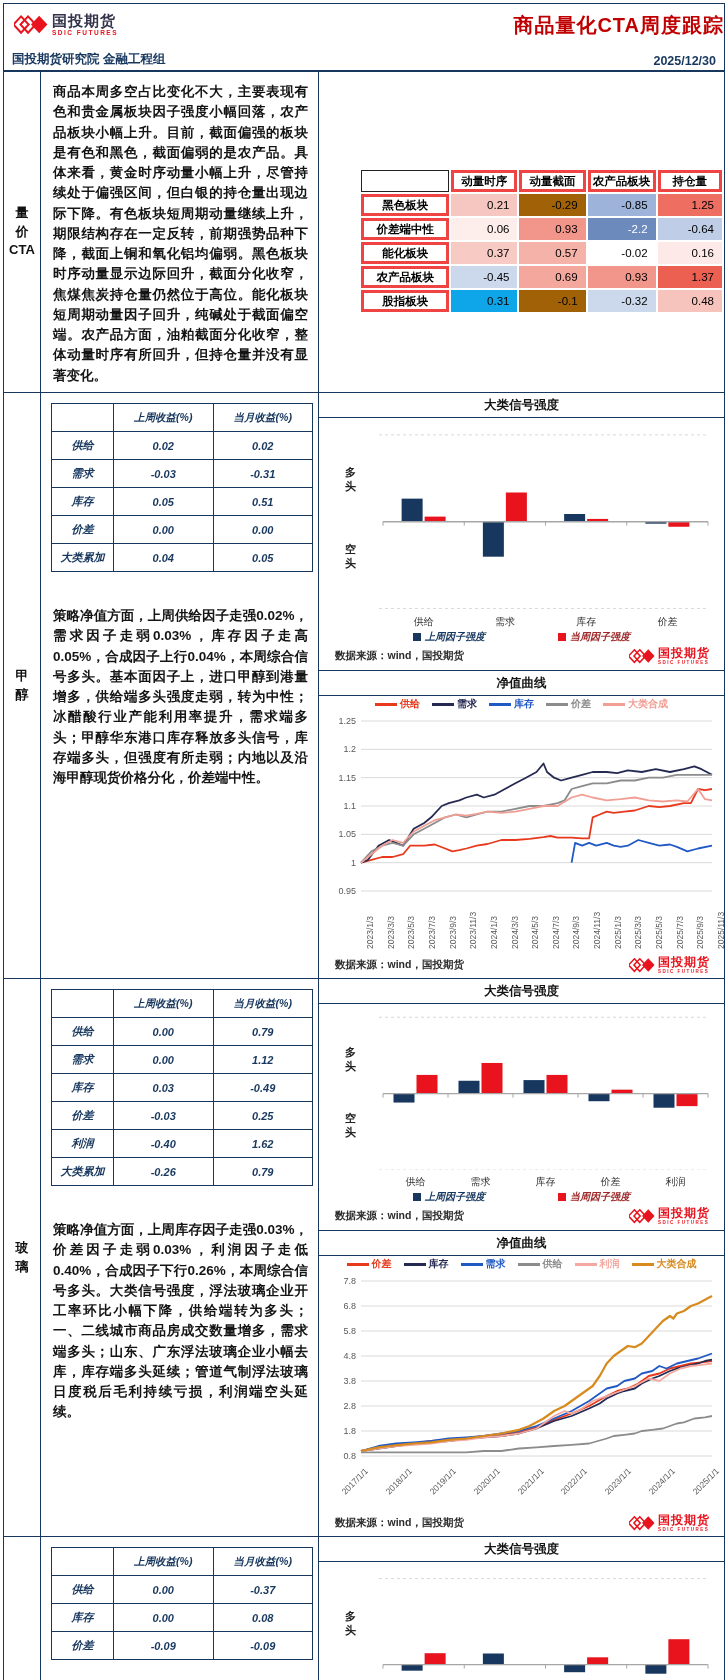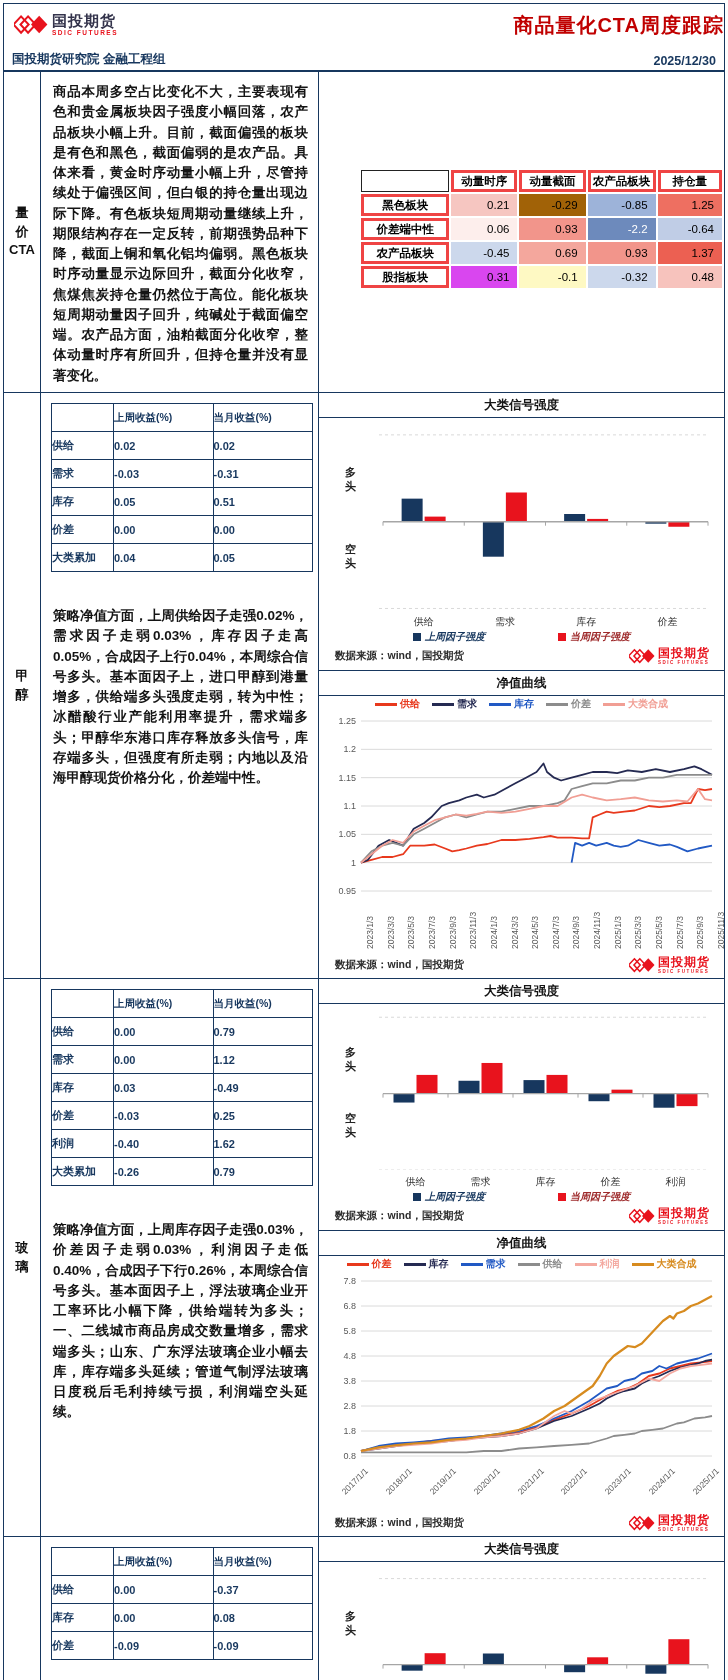--- a/index.html
+++ b/index.html
@@ -26,21 +26,21 @@
   .lab span{display:block;line-height:1.3;}
   .mid{width:278px;flex:none;border-right:1px solid #17375e;box-sizing:border-box;display:flex;flex-direction:column;}
   .rchart{flex:1;display:flex;flex-direction:column;overflow:hidden;}
   
   .para{font-size:13.5px;font-weight:bold;color:#141414;line-height:1.5;text-align:justify;
         margin:0;padding:10px 10px 6px 12px;}
   .para2{padding-top:0;margin-top:34px;}
   
   table.mini{border-collapse:collapse;margin:10px 0 0 10px;width:262px;table-layout:fixed;}
   table.mini th,table.mini td{border:1px solid #17375e;color:#17375e;font-weight:bold;
-        font-size:11px;text-align:left;height:27px;padding:0;}
+        font-size:11px;text-align:center;height:27px;padding:0;font-style:italic;}
   table.mini col.c0{width:62px;}
   table.mini .hcell{font-size:10.5px;}
   table.mini .corner{border-top:none;border-left:none;}
   
   .heatwrap{margin:96px 0 0 40px;}
   table.heat{border-collapse:separate;border-spacing:2px;}
   table.heat th{border:3px solid #ef4444;font-size:11.5px;font-weight:bold;color:#000;background:#fff;
         height:16px;padding:0 2px;white-space:nowrap;}
   table.heat th.blank{border:1px solid #222;}
   table.heat td{font-size:11.5px;color:#000;text-align:right;padding:0 8px 0 2px;height:16px;}
@@ -128,30 +128,37 @@
                   <td class="vc" style="background:#ee6f61;color:#000">1.25</td>
                 </tr>
                 <tr>
                   <th class="rl">价差端中性</th>
                   <td class="vc" style="background:#fdeeec;color:#000">0.06</td>
                   <td class="vc" style="background:#f2958b;color:#000">0.93</td>
                   <td class="vc" style="background:#6d8abc;color:#fff">-2.2</td>
                   <td class="vc" style="background:#c0cde6;color:#000">-0.64</td>
                 </tr>
                 <tr>
+                  <th class="rl">能化板块</th>
+                  <td class="vc" style="background:#f7cac4;color:#000">0.37</td>
+                  <td class="vc" style="background:#f5b2a9;color:#000">0.57</td>
+                  <td class="vc" style="background:#ffffff;color:#000">-0.02</td>
+                  <td class="vc" style="background:#fdeae8;color:#000">0.16</td>
+                </tr>
+                <tr>
                   <th class="rl">农产品板块</th>
                   <td class="vc" style="background:#ccd8ec;color:#000">-0.45</td>
                   <td class="vc" style="background:#f4a79d;color:#000">0.69</td>
                   <td class="vc" style="background:#f2958b;color:#000">0.93</td>
                   <td class="vc" style="background:#ec6052;color:#000">1.37</td>
                 </tr>
                 <tr>
                   <th class="rl">股指板块</th>
-                  <td class="vc" style="background:#d946ef;color:#000">0.31</td>
-                  <td class="vc" style="background:#fef9c3;color:#000">-0.1</td>
+                  <td class="vc" style="background:#0ea5e9;color:#000">0.31</td>
+                  <td class="vc" style="background:#a16207;color:#000">-0.1</td>
                   <td class="vc" style="background:#ccd8ec;color:#000">-0.32</td>
                   <td class="vc" style="background:#f7c3bd;color:#000">0.48</td>
                 </tr>
               </tbody>
             </table>
       </div>
     </div>
   </div>
 
   <div class="rowc" style="height:586px">
@@ -350,21 +357,21 @@
                 <td>-0.40</td>
                 <td>1.62</td>
               </tr>
               <tr>
                 <th>大类累加</th>
                 <td>-0.26</td>
                 <td>0.79</td>
               </tr>
             </tbody>
           </table>
-      <p class="para para2">策略净值方面，上周库存因子走强0.03%，价差因子走弱0.03%，利润因子走低0.40%，合成因子下行0.26%，本周综合信号多头。基本面因子上，浮法玻璃企业开工率环比小幅下降，供给端转为多头；一、二线城市商品房成交数量增多，需求端多头；山东、广东浮法玻璃企业小幅去库，库存端多头延续；管道气制浮法玻璃日度税后毛利持续亏损，利润端空头延续。</p>
+      <p class="para para2">策略净值方面，上周库存因子走强0.03%，价差因子走弱0.03%，利润因子走低0.40%，合成因子下行0.26%，本周综合信号多头。大类信号强度，浮法玻璃企业开工率环比小幅下降，供给端转为多头；一、二线城市商品房成交数量增多，需求端多头；山东、广东浮法玻璃企业小幅去库，库存端多头延续；管道气制浮法玻璃日度税后毛利持续亏损，利润端空头延续。</p>
     </div>
     <div class="rchart">
       <div class="ctitle">大类信号强度</div>
       <div class="barchart"><div class="longshort" style="top:41.832px">多<br>头</div><div class="longshort" style="top:108.232px">空<br>头</div><svg width="405" height="166">
               <line x1="60" y1="13.239999999999995" x2="389" y2="13.239999999999995" stroke="#d9d9d9" stroke-dasharray="3,3"></line>
               <line x1="60" y1="166.04000000000002" x2="389" y2="166.04000000000002" stroke="#d9d9d9" stroke-dasharray="3,3"></line>
               <rect x="74.5" y="89.64" width="21" height="8.8976" fill="#17375e"></rect>
               <rect x="139.5" y="76.7584" width="21" height="12.8816" fill="#17375e"></rect>
               <rect x="204.5" y="76.09440000000001" width="21" height="13.5456" fill="#17375e"></rect>
               <rect x="269.5" y="89.64" width="21" height="7.569600000000001" fill="#17375e"></rect>

